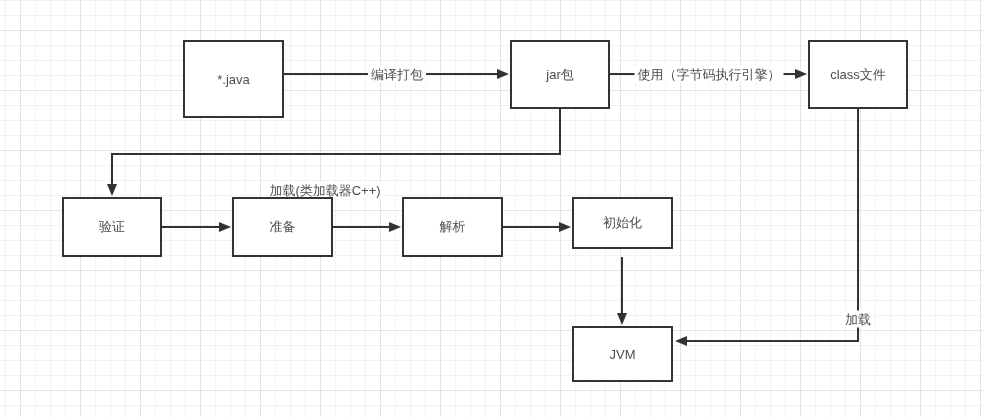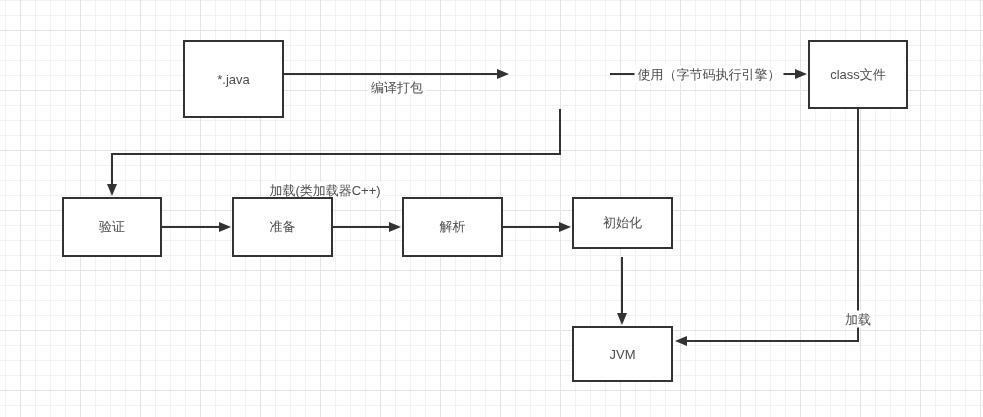--- a/index.html
+++ b/index.html
@@ -58,21 +58,21 @@
   .edge-label {
     position: absolute;
     transform: translate(-50%, -50%);
     background: #ffffff;
     padding: 0 3px;
     font-size: 13px;
     color: #4d4d4d;
     white-space: nowrap;
     line-height: 17px;
   }
-  .l-compile { left: 397px; top: 74px; margin-top: 13px;  }
+  .l-compile { left: 397px; top: 74px;  }
   .l-use     { left: 709px; top: 74px;  }
   .l-loadcl  { left: 325px; top: 154px; margin-top: 36px; }
   .l-load    { left: 858px; top: 319px; }
 </style>
 </head>
 <body>
 
 <div class="canvas">
 
   <svg class="edges" viewBox="0 0 983 417" xmlns="http://www.w3.org/2000/svg">
@@ -111,20 +111,23 @@
   </svg>
 
   <div class="edge-label l-compile">编译打包</div>
   <div class="edge-label l-use">使用（字节码执行引擎）</div>
   <div class="edge-label l-loadcl">加载(类加载器C++)</div>
   <div class="edge-label l-load">加载</div>
 
   <div class="node n-java">
     <span>*.java</span>
   </div>
+  <div class="node n-jar">
+    <span>jar包</span>
+  </div>
   <div class="node n-class">
     <span>class文件</span>
   </div>
   <div class="node n-verify">
     <span>验证</span>
   </div>
   <div class="node n-prepare">
     <span>准备</span>
   </div>
   <div class="node n-resolve">

